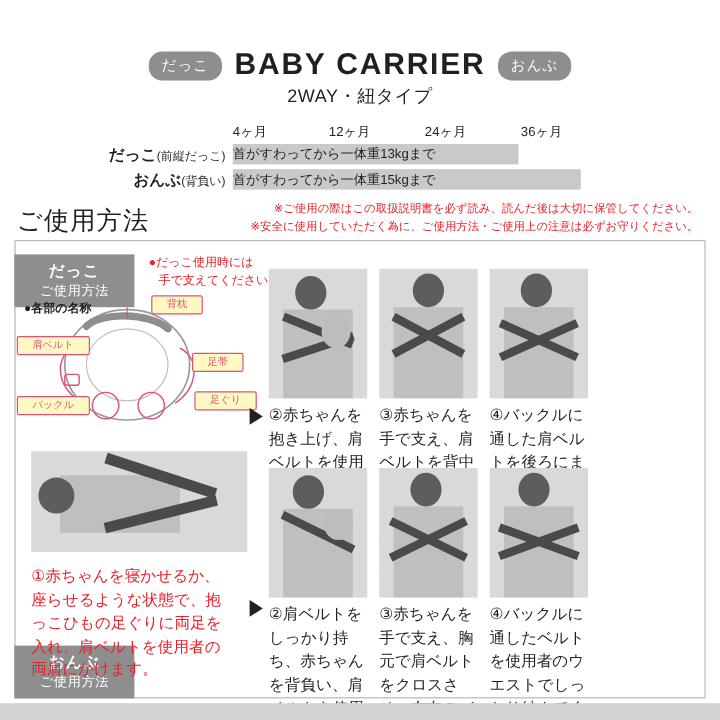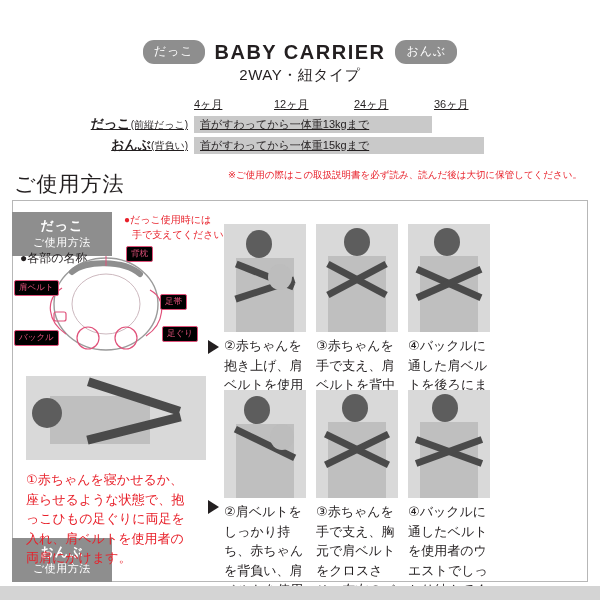--- a/index.html
+++ b/index.html
@@ -23,65 +23,63 @@
   .pill{
     display:inline-block;
     background:#8e8e8e;color:#ffffff;
     border-radius:11px;
     font-size:12px;
     padding:3px 11px 4px;
     letter-spacing:1px;
     white-space:nowrap;
   }
   .main-title{
-    font-size:20px;
+    font-size:25px;
     font-weight:bold;
     letter-spacing:1.5px;
   }
   .sub-title{
     font-size:15px;
     margin-top:2px;
     letter-spacing:0.5px;
   }
 
   
   .scale{
     margin:12px auto 7px;
     width:432px;
     position:relative;
-    text-decoration:underline;
   }
   .scale-months{
     display:flex;
     font-size:11px;
     color:#231f20;
     padding-left:110px;
   }
   .scale-months span{width:80px;text-align:left;}
   .scale-row{
-    display:flex;align-items:flex-end;
+    display:flex;align-items:flex-start;
     margin-top:3px;
   }
   .scale-label{
     width:110px;
     text-align:right;
     padding-right:6px;
     font-size:13px;
     font-weight:bold;
     white-space:nowrap;
     box-sizing:border-box;
   }
   .scale-label .small{font-size:10px;font-weight:normal;}
   .bar{
     height:17px;
     background:#c9c9c9;
     display:flex;align-items:center;
     font-size:11px;
     color:#231f20;
-    padding-left:6px;
     box-sizing:border-box;
     white-space:nowrap;
   }
   .bar.b1{width:238px;}
   .bar.b2{width:290px;}
 
   
   .notice{
     position:absolute;
     right:18px;
@@ -131,38 +129,38 @@
     position:absolute;
     left:124px;top:212px;
     font-size:10px;
     color:#e8202a;
     line-height:1.5;
   }
 
   .parts-title{
     position:absolute;
     left:20px;top:250px;
-    font-size:12px;
-    font-weight:normal;
+    font-size:10px;
+    font-weight:bold;
   }
 
   
   .diagram{
     position:absolute;
     left:14px;top:242px;
     width:200px;height:140px;
   }
   .dg-label{
     position:absolute;
     font-size:8.5px;
     color:#e0517a;
-    background:#000000;
+    background:#fef9c3;
     border:1px solid #e0517a;
     border-radius:2px;
-    padding:1px 4px;
+    padding:1px 12px;
     white-space:nowrap;
   }
 
   
   .step-text{
     position:absolute;
     font-size:13px;
     line-height:1.5;
     color:#231f20;
   }
@@ -240,20 +238,21 @@
 
     <div class="scale-row">
       <div class="scale-label">
         <span>おんぶ</span><span class="small">(背負い)</span>
       </div>
       <div class="bar b2">首がすわってから一体重15kgまで</div>
     </div>
   </div>
 
   <div class="notice n1">※ご使用の際はこの取扱説明書を必ず読み、読んだ後は大切に保管してください。</div>
+  <div class="notice n2">※安全に使用していただく為に、ご使用方法・ご使用上の注意は必ずお守りください。</div>
 
   <div class="section-title">ご使用方法</div>
 
   <div class="mainbox"></div>
 
   <div class="tab dakko">
     <div class="t1">だっこ</div>
     <div class="t2">ご使用方法</div>
   </div>
   <div class="tab onbu">

